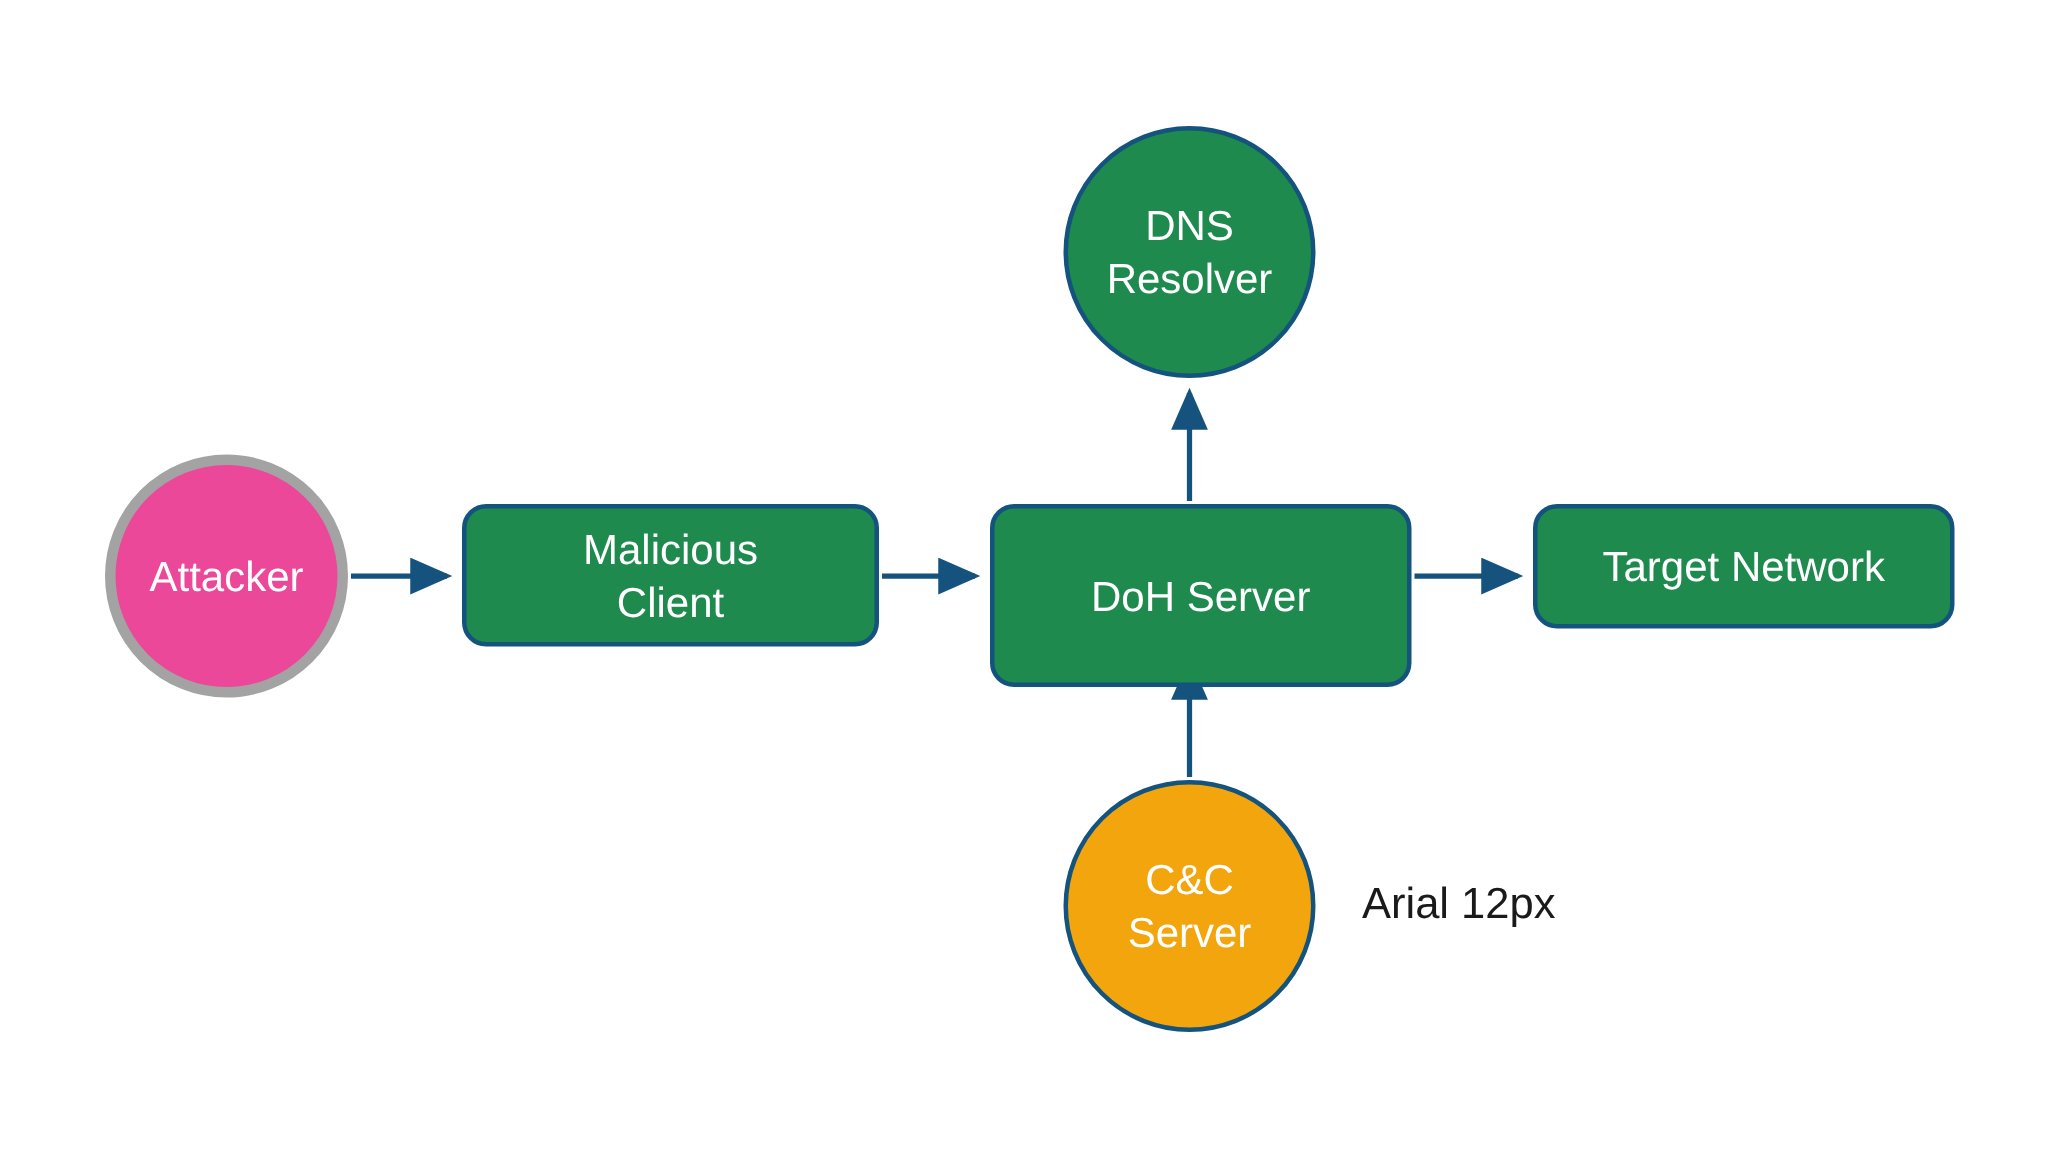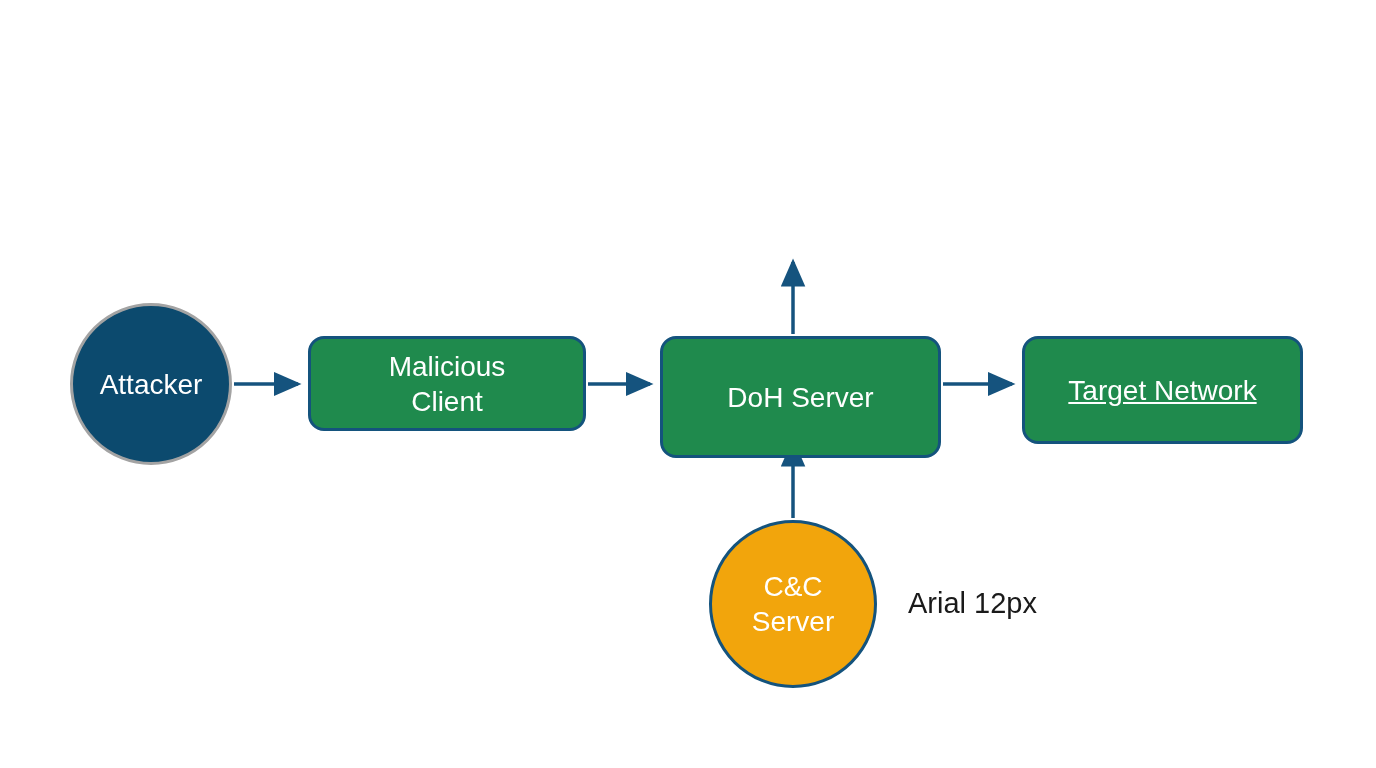--- a/index.html
+++ b/index.html
@@ -36,31 +36,31 @@
   }
   .node .label {
     display: inline-block;
   }
   .circle {
     border-radius: 50%;
   }
   .rect {
     border-radius: 16px;
   }
-  .fill-blue   { background: #0c4a6e; border: 3px solid #a3a3a3; }
+  .fill-blue   { background: #ec4899; border: 7px solid #a3a3a3; }
   .fill-green  { background: #1F8A4D; border: 3px solid #14537D; }
   .fill-orange { background: #F2A50C; border: 3px solid #14537D; }
 
   
   .node-attacker        { left: 70px;  top: 303px; width: 162px; height: 162px; }
   .node-dns-resolver    { left: 709px; top: 84px;  width: 168px; height: 168px; }
   .node-cc-server       { left: 709px; top: 520px; width: 168px; height: 168px; justify-content: center; }
   .node-malicious-client{ left: 308px; top: 336px; width: 278px; height: 95px; }
   .node-doh-server      { left: 660px; top: 336px; width: 281px; height: 122px; }
-  .node-target-network  { left: 1022px;top: 336px; width: 281px; height: 108px; text-decoration: underline; }
+  .node-target-network  { left: 1022px;top: 336px; width: 281px; height: 83px; }
 
   
   .node-malicious-client .label { max-width: 150px; }
   .node-dns-resolver .label     { max-width: 135px; }
   .node-cc-server .label        { max-width: 110px; }
 
   .annotation {
     position: absolute;
     color: #1a1a1a;
     font-size: 29px;
@@ -96,20 +96,23 @@
   </div>
 
   <div class="node rect fill-green node-doh-server">
     <span class="label">DoH Server</span>
   </div>
 
   <div class="node rect fill-green node-target-network">
     <span class="label">Target Network</span>
   </div>
 
+  <div class="node circle fill-green node-dns-resolver">
+    <span class="label">DNS Resolver</span>
+  </div>
 
   <div class="node circle fill-orange node-cc-server">
     <span class="label">C&amp;C Server</span>
   </div>
 
 
   <div class="annotation annotation-arial">Arial 12px</div>
 
 </div>
 

